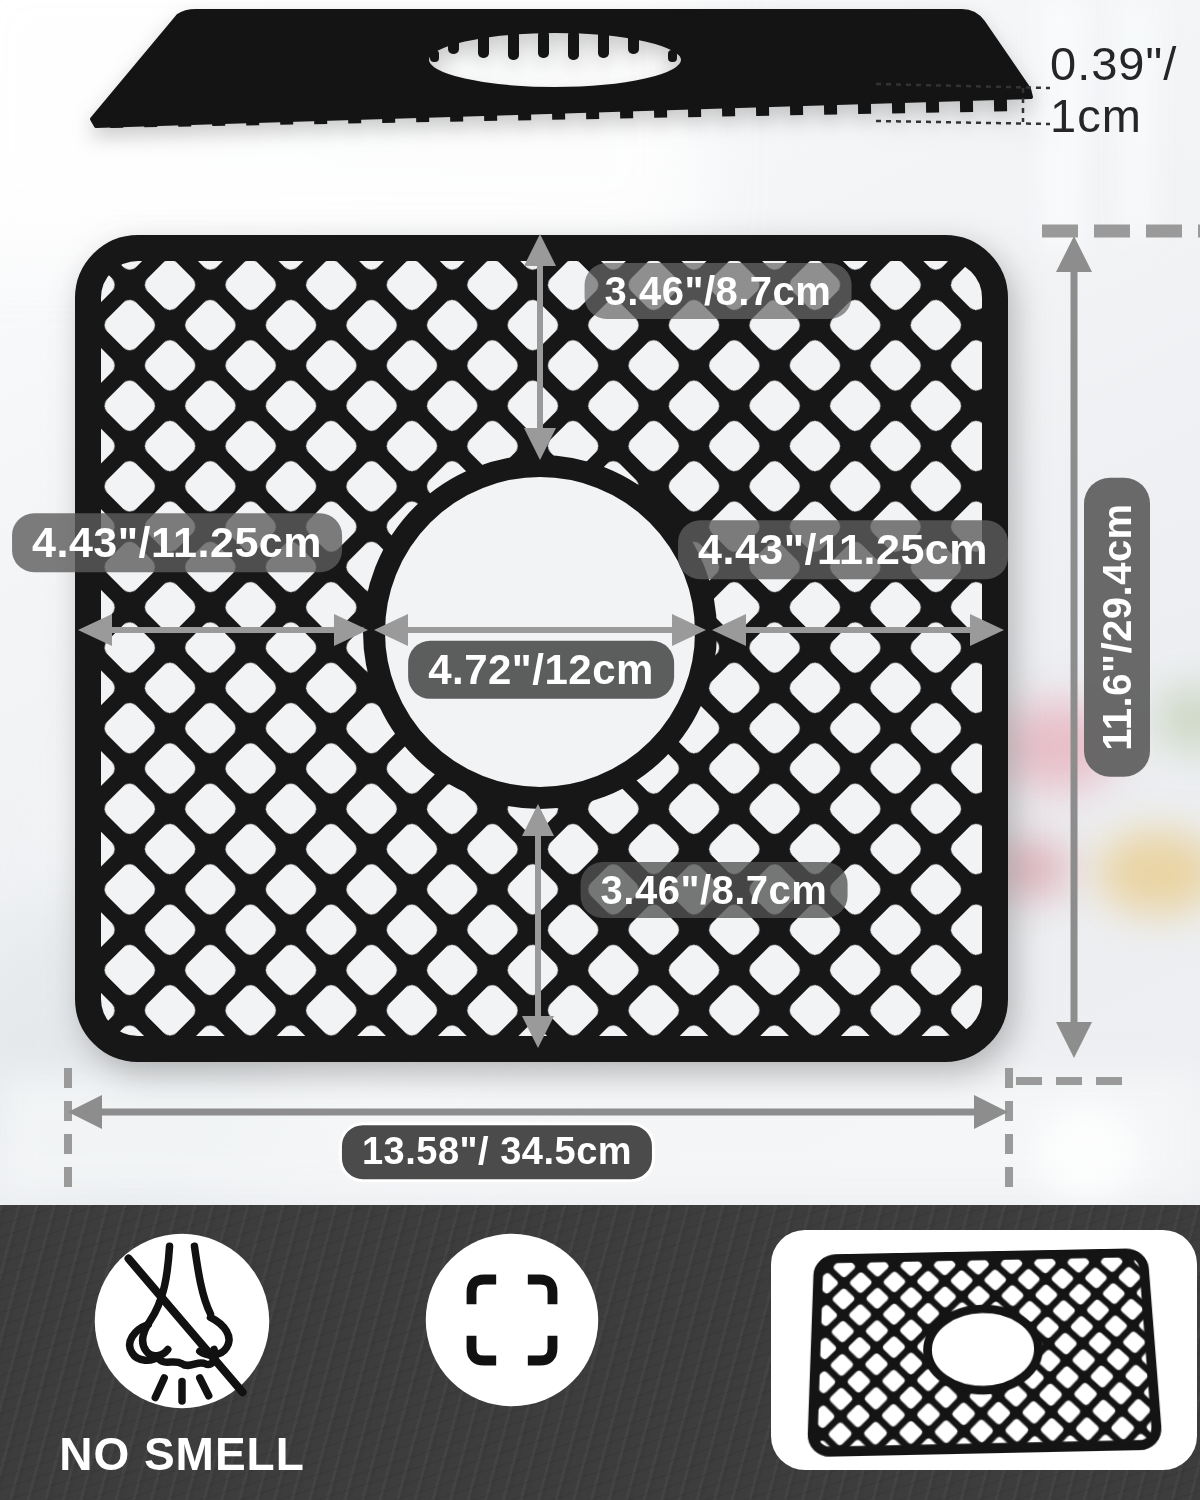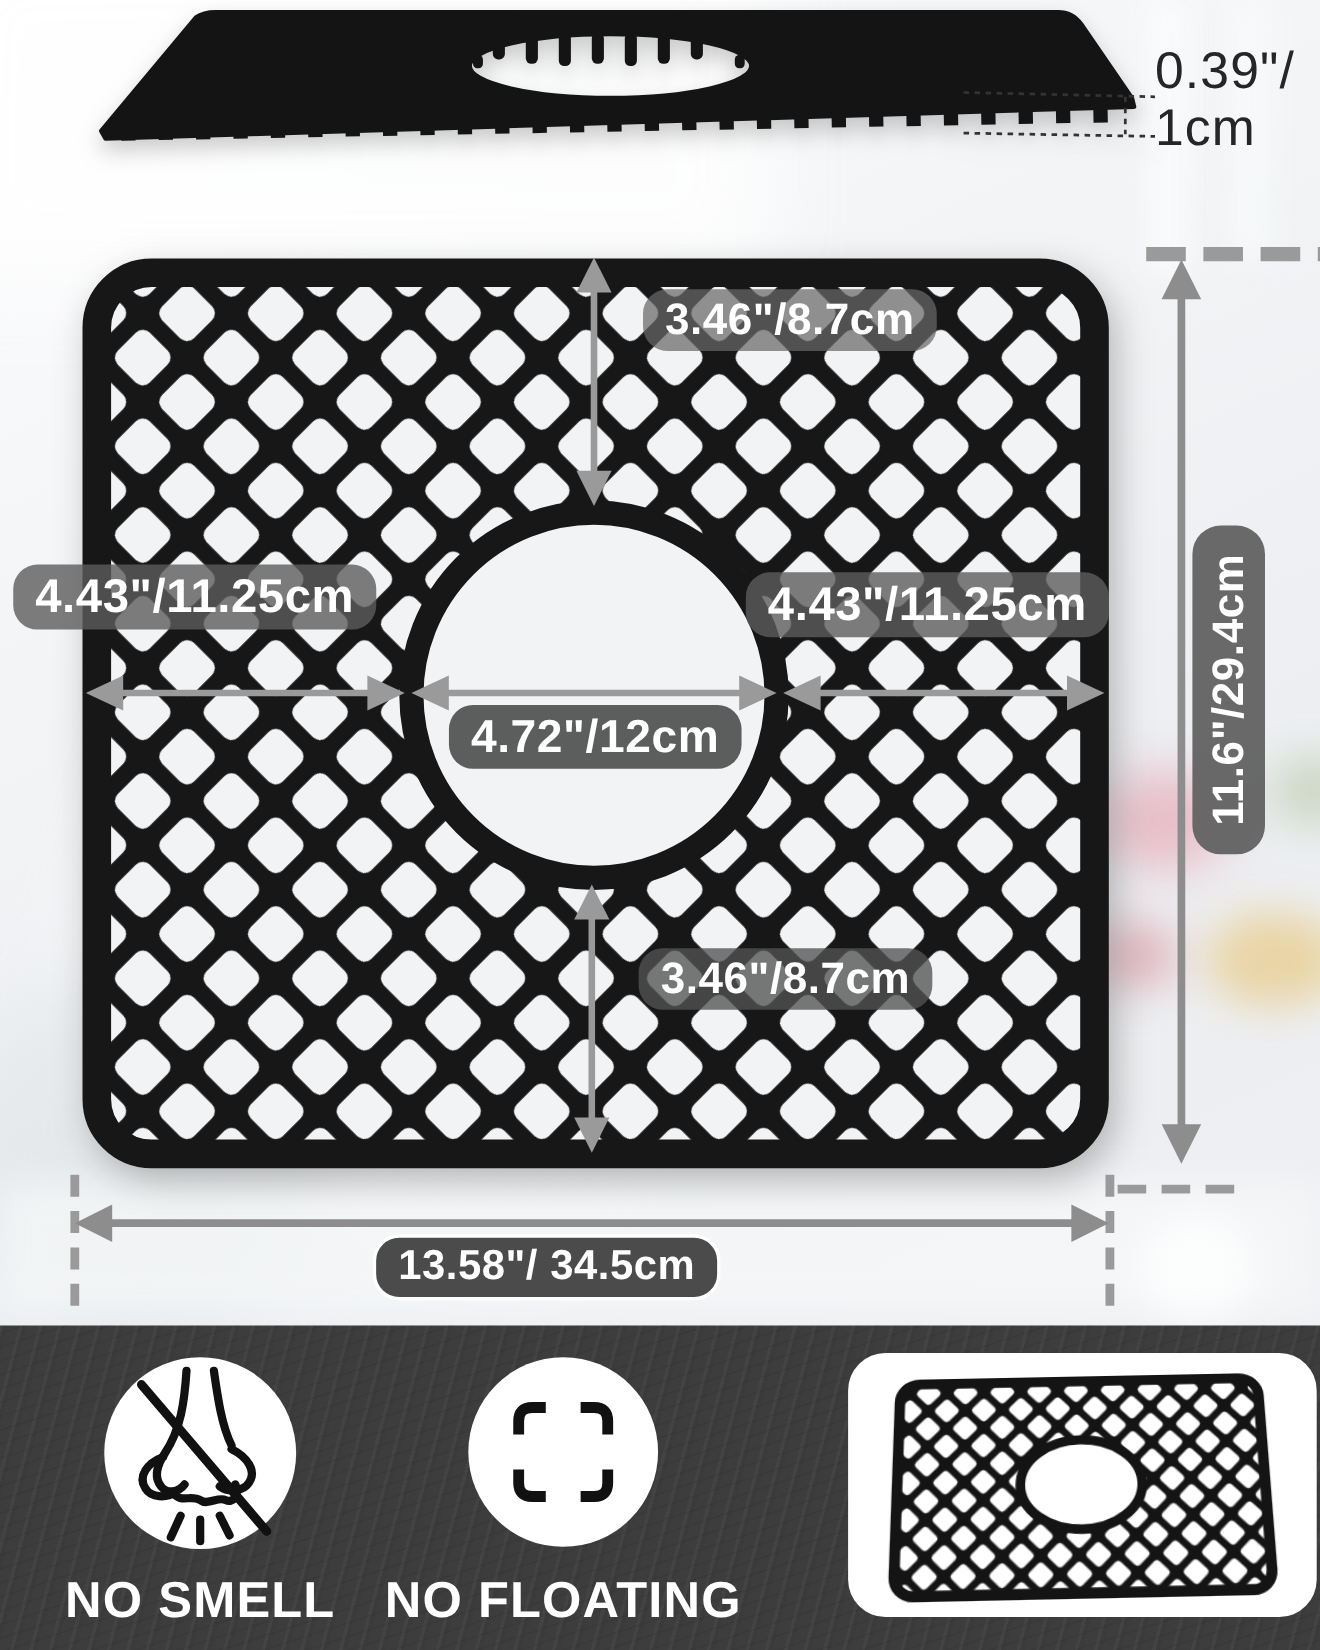--- a/index.html
+++ b/index.html
@@ -214,21 +214,20 @@
 
     <svg class="fcircle fc2" width="176" height="180" viewBox="0 0 100 100">
       <circle cx="50" cy="50" r="49" fill="#ffffff"></circle>
       <g fill="none" stroke="#111111" stroke-width="5.6" stroke-linecap="butt">
         <path d="M41,27 L34,27 Q27,27 27,34 L27,41"></path>
         <path d="M59,27 L66,27 Q73,27 73,34 L73,41"></path>
         <path d="M27,59 L27,66 Q27,73 34,73 L41,73"></path>
         <path d="M73,59 L73,66 Q73,73 66,73 L59,73"></path>
       </g>
     </svg>
-    <div class="flabel fl2">NO FLOATING</div>
 
     <div class="card">
       <div class="minimat-wrap">
         <svg width="352" height="214" viewBox="0 0 360 220">
           <defs>
             <pattern id="latB" width="25" height="25" patternUnits="userSpaceOnUse" patternTransform="rotate(45)">
               <rect width="25" height="25" fill="#141414"></rect>
               <rect x="3.5" y="3.5" width="18" height="18" rx="4" fill="#ffffff"></rect>
             </pattern>
           </defs>

